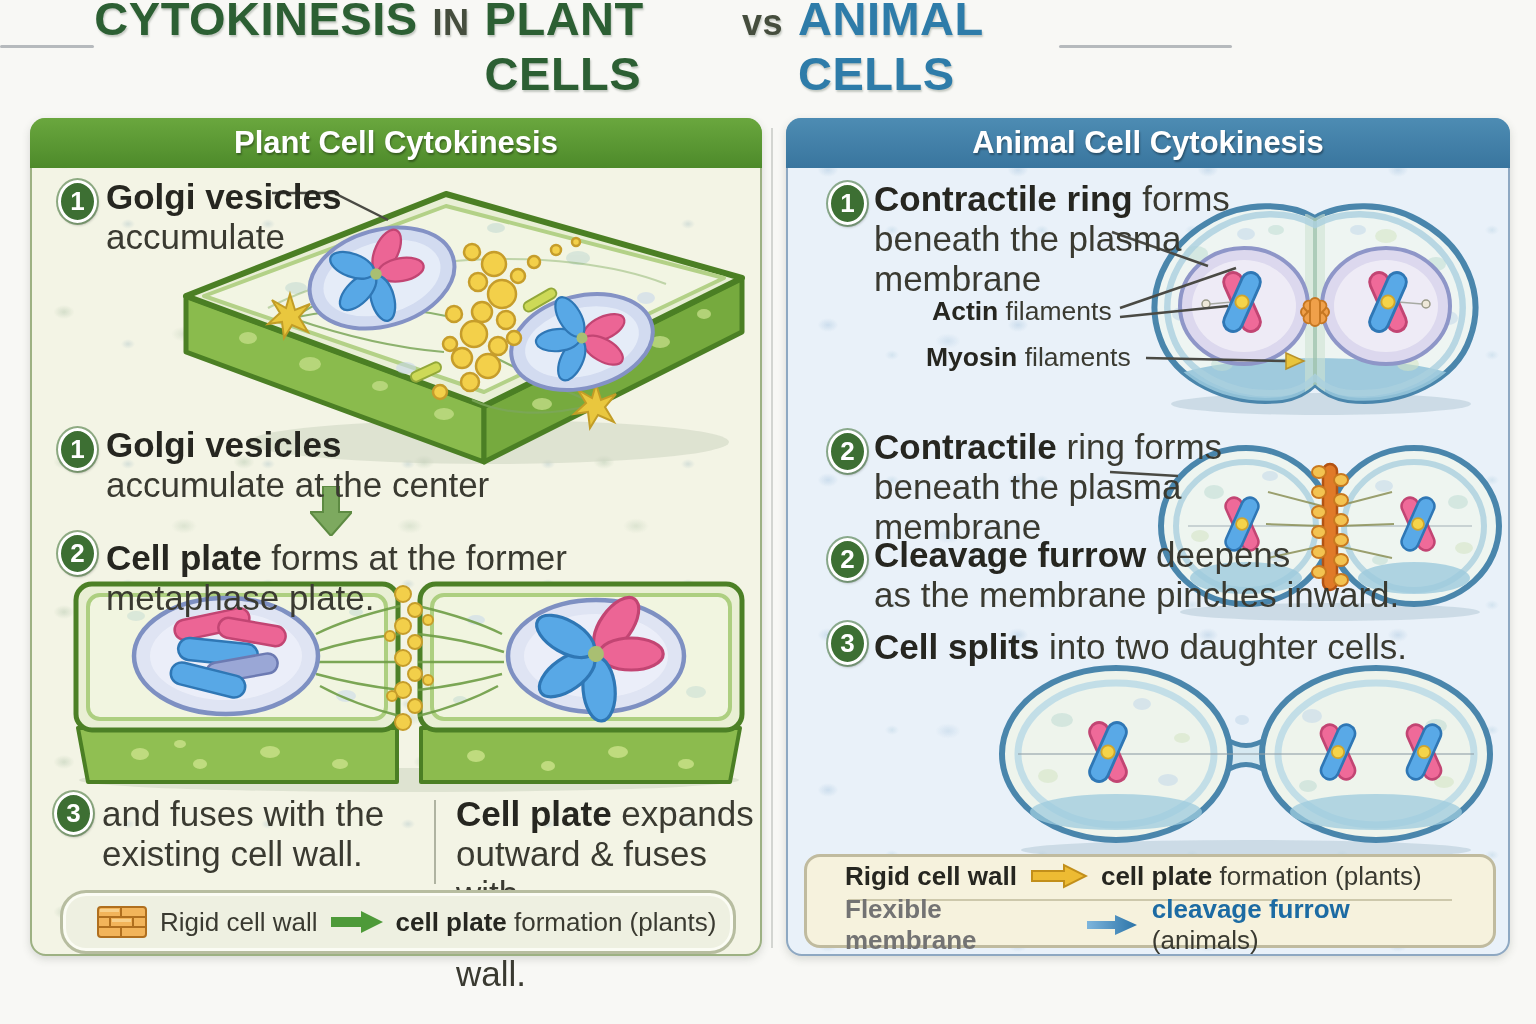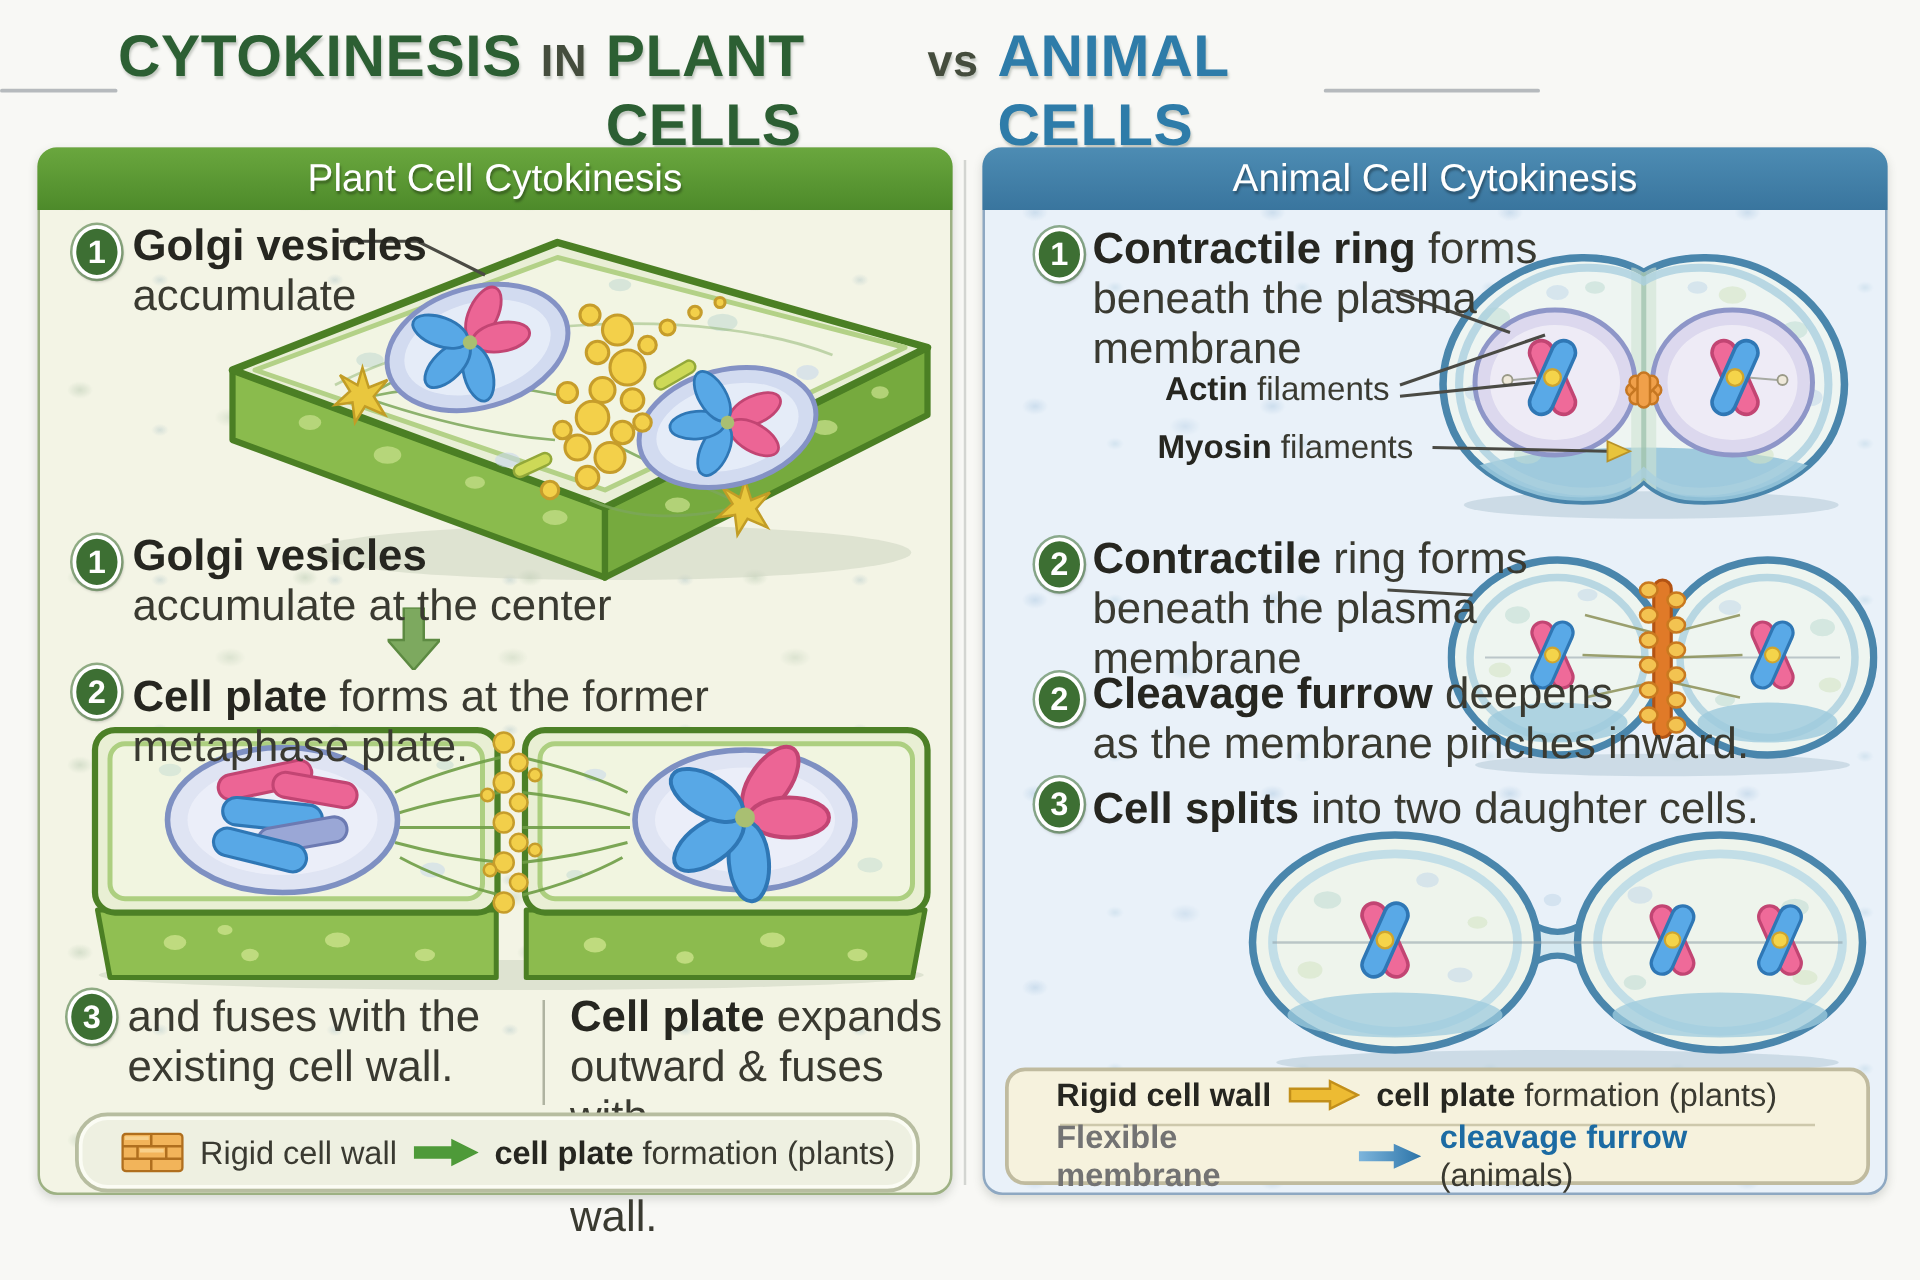--- a/index.html
+++ b/index.html
@@ -2,21 +2,21 @@
 <html><head>
 <meta charset="utf-8">
 <style>
   *{box-sizing:border-box;margin:0;padding:0}
   html,body{width:1536px;height:1024px}
   body{
     position:relative;overflow:hidden;background:#f8f8f5;
     font-family:"Liberation Sans","DejaVu Sans",sans-serif;color:#3a3a31;
   }
   
-  .title-row{position:absolute;top:40px;left:0;width:1232px;height:64px;
+  .title-row{position:absolute;top:14px;left:0;width:1232px;height:64px;
     display:flex;align-items:center;justify-content:center;}
   .rule{height:3px;background:#b6babd;border-radius:2px}
   .rule.left{width:112px}
   .rule.right{width:205px}
   h1{display:flex;align-items:baseline;gap:15px;font-weight:800;letter-spacing:.5px;
      text-shadow:1px 2px 2px rgba(40,60,40,.25)}
   .t-big{font-size:47px}
   .t-small{font-size:36px;color:#454d3d}
   .t-green{color:#2c5f33}
   .t-blue{color:#2e7ca9}
@@ -30,21 +30,21 @@
       radial-gradient(ellipse 18px 11px at 152px 22px, rgba(176,196,170,.35), transparent 70%);
     background-size:180px 150px,140px 120px,226px 192px}
   .panel.animal{left:786px;width:724px;background-color:#e9f1f9;border-color:#8ea8c2;
     background-image:
       radial-gradient(ellipse 15px 10px at 40px 50px, rgba(150,185,215,.35), transparent 70%),
       radial-gradient(ellipse 10px 7px at 104px 110px, rgba(165,200,220,.33), transparent 70%),
       radial-gradient(ellipse 18px 11px at 160px 26px, rgba(150,185,215,.28), transparent 70%);
     background-size:190px 155px,150px 125px,230px 195px}
   .panel-header{position:absolute;top:-2px;left:-2px;right:-2px;height:50px;
     border-radius:15px 15px 0 0;display:flex;align-items:center;justify-content:center;
-    color:#fff;font-size:31px;font-weight:400;text-shadow:1px 2px 2px rgba(0,0,0,.35)}
+    color:#fff;font-size:31px;font-weight:700;text-shadow:1px 2px 2px rgba(0,0,0,.35)}
   .plant-header{background:linear-gradient(#6aa73e,#4d8a2a)}
   .animal-header{background:linear-gradient(#4d8cb3,#39759e)}
   .divider-v{position:absolute;left:771px;top:128px;width:2px;height:820px;background:#d3d5d1}
   
   .badge{position:absolute;width:39px;height:43px;border-radius:50%;background:#3d6f33;
     border:3px solid #fff;box-shadow:0 0 0 2px rgba(61,111,51,.55),1px 2px 3px rgba(0,0,0,.3);
     color:#fff;font-weight:800;font-size:26px;display:flex;align-items:center;justify-content:center;
     z-index:7}
   .step-text{position:absolute;font-size:35px;line-height:1.14;color:#3a3a31;z-index:7}
   .step-text b{font-weight:800;color:#262620}

